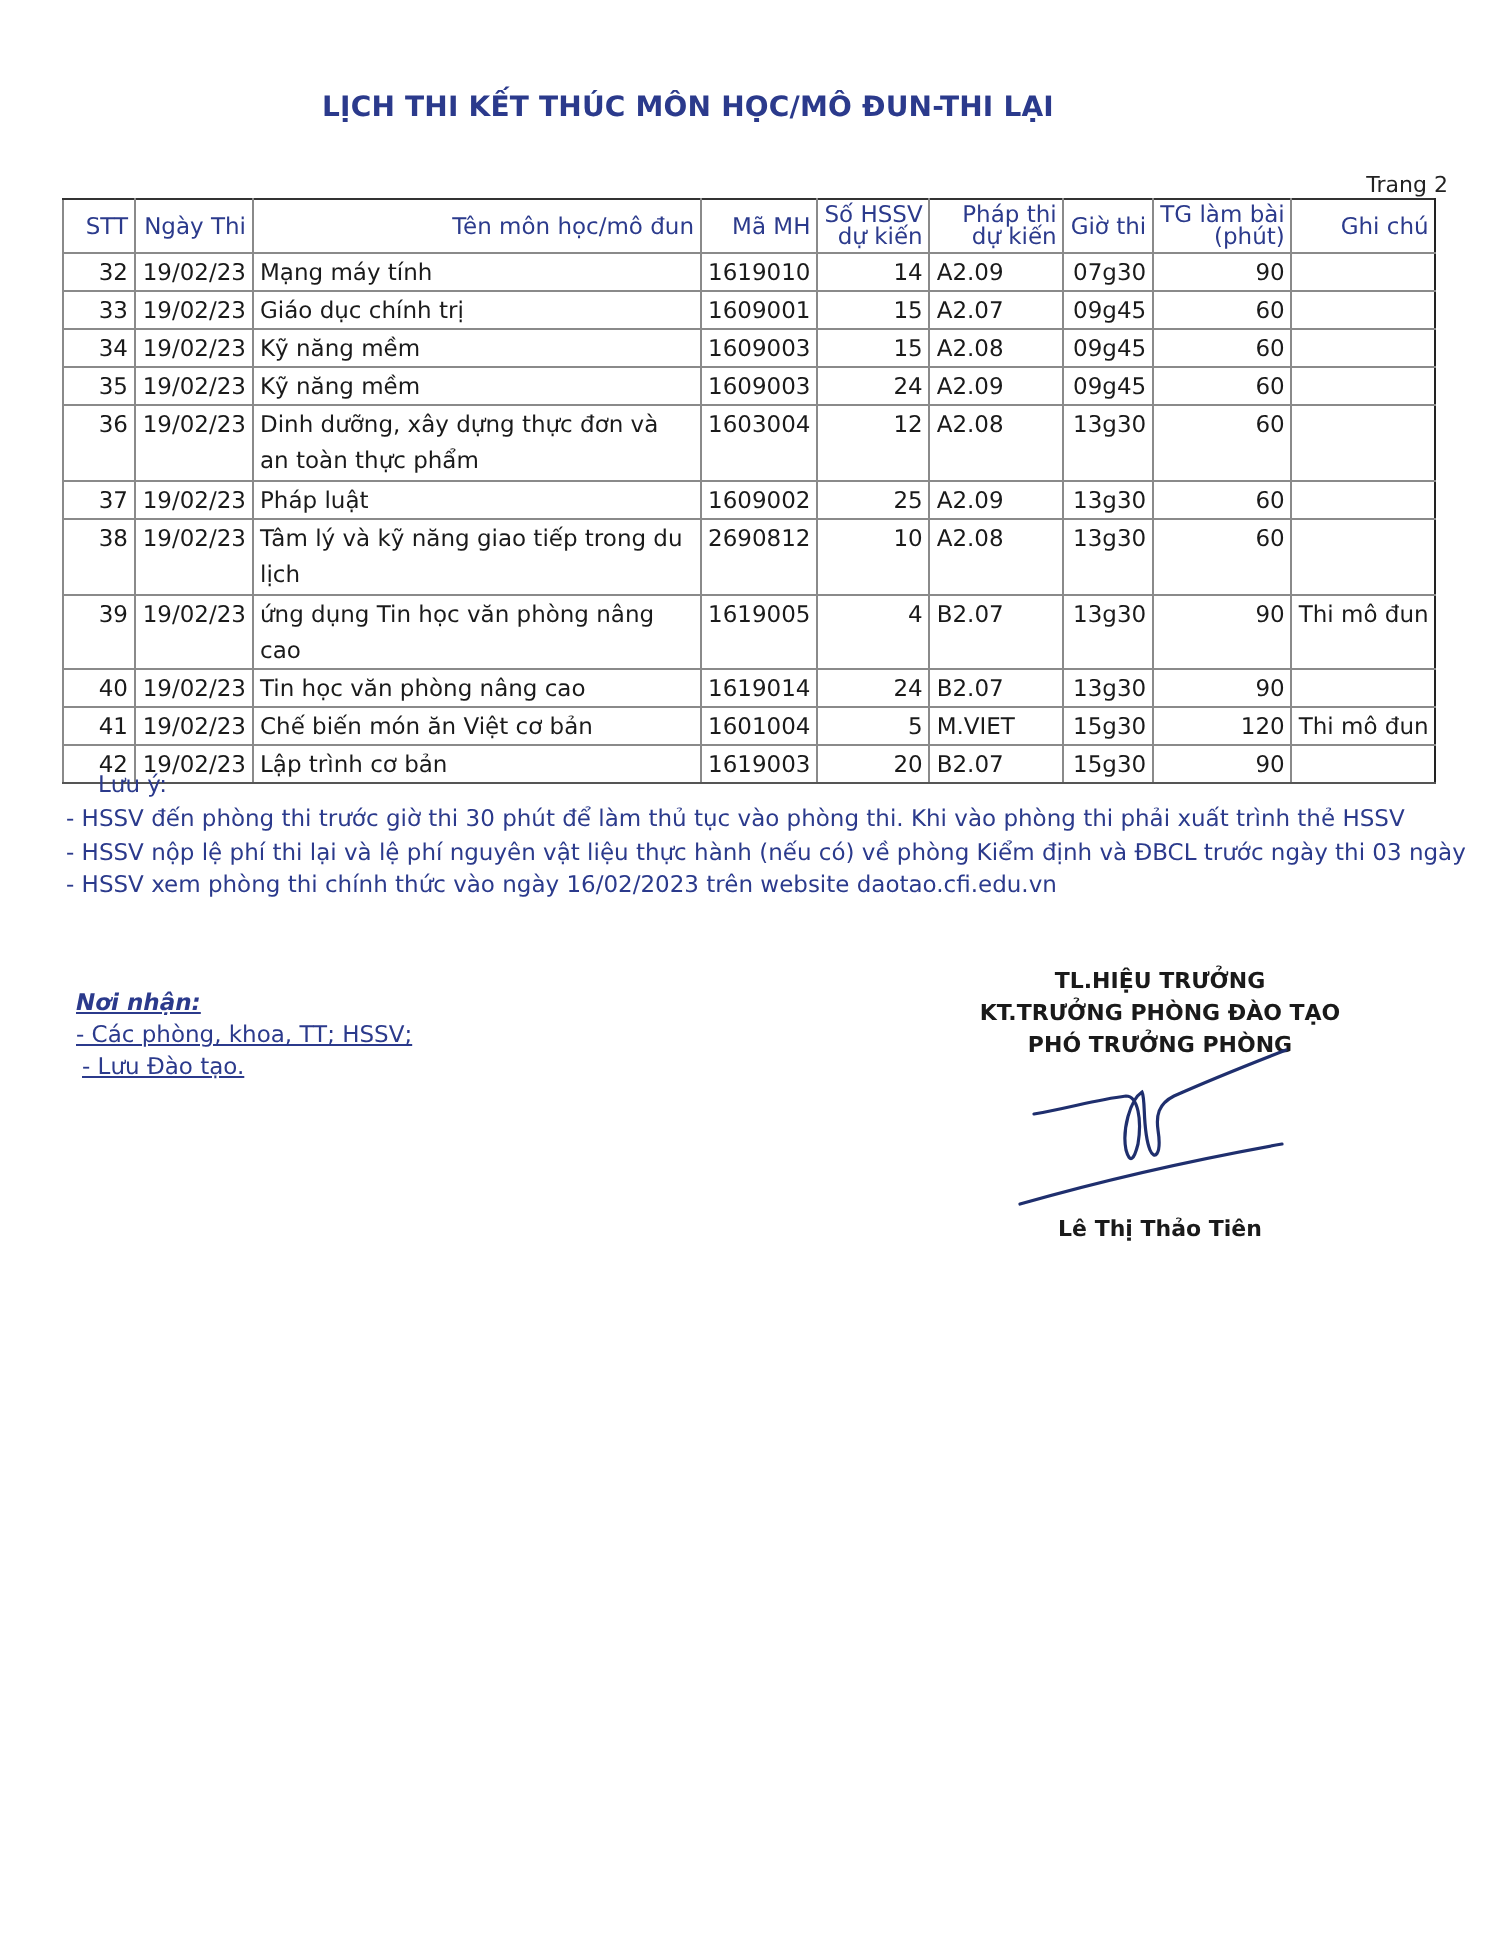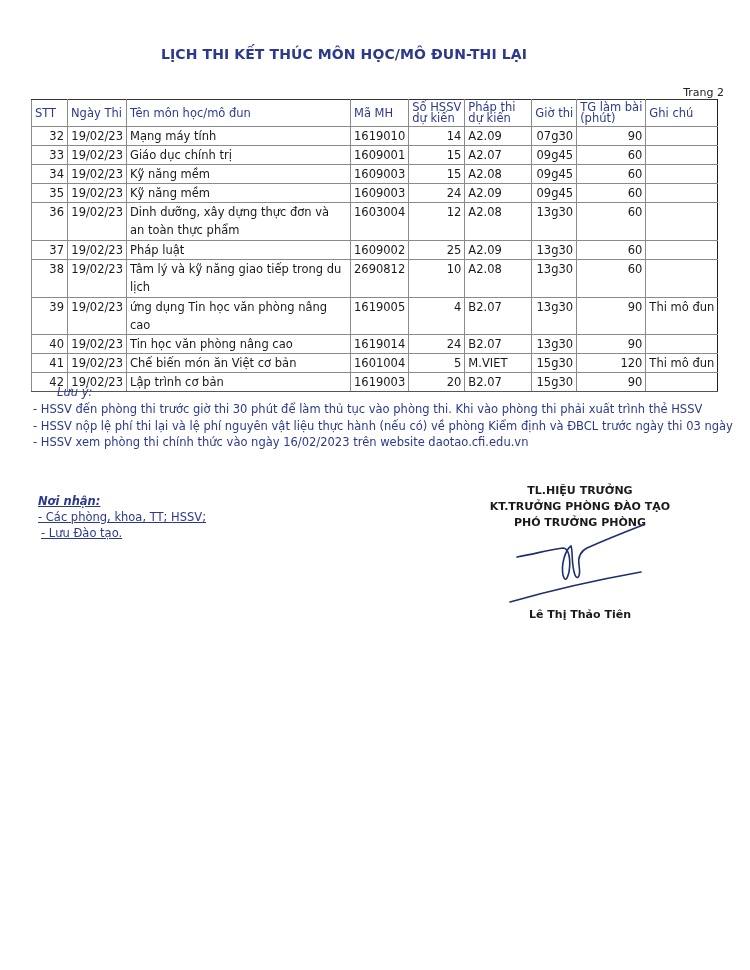--- a/index.html
+++ b/index.html
@@ -17,35 +17,35 @@
   }
   table.sched {
     position: absolute; left: 31px; top: 99px; border-collapse: collapse;
     font-size: 11.5px; table-layout: fixed;
   }
   table.sched th, table.sched td {
     border: 1px solid #8a8a8a; padding: 0 3px; vertical-align: top;
     line-height: 18px; white-space: nowrap; overflow: hidden;
   }
   table.sched thead th {
-    font-weight: normal; color: #2b3a8c; text-align: left; vertical-align: middle;
+    font-weight: normal; color: #2b3a8c; text-align: right; vertical-align: middle;
     height: 26px; line-height: 11px; border-top: 1.5px solid #333;
   }
   table.sched tbody td { height: 18px; }
   table.sched td.wrap { white-space: normal; line-height: 18px; }
   table.sched tr.tall td { height: 37px; margin-top: 8px; }
   .num { text-align: right; }
   .ctr { text-align: right; }
   .left { text-align: left; }
   table.sched th:last-child, table.sched td:last-child { border-right: 1.5px solid #222; }
   table.sched tbody tr:last-child td { border-bottom: 1.5px solid #555; }
   .th2 { display: block; line-height: 11px; }
 
   .notes { position: absolute; left: 33px; top: 384px; font-size: 11.5px; color: #2b3a8c; }
-  .notes .label { font-style: italic; margin-left: 24px; line-height: 17px; }
+  .notes .label { margin-left: 16px; line-height: 17px; }
   .notes .line { line-height: 16.5px; white-space: nowrap; }
 
   .recipients { position: absolute; left: 38px; top: 493px; font-size: 11.5px; color: #2b3a8c; text-decoration: underline; }
   .recipients .label { font-weight: bold; font-style: italic; line-height: 16px; }
   .recipients .line { line-height: 16px; }
   .recipients .line.indent { margin-left: 3px; }
 
   .signature-block {
     position: absolute; left: 440px; width: 280px; top: 466px; text-align: center;
     font-family: "DejaVu Sans", sans-serif; font-weight: bold; font-size: 11px; color: #1a1a1a; margin-top: 17px;

